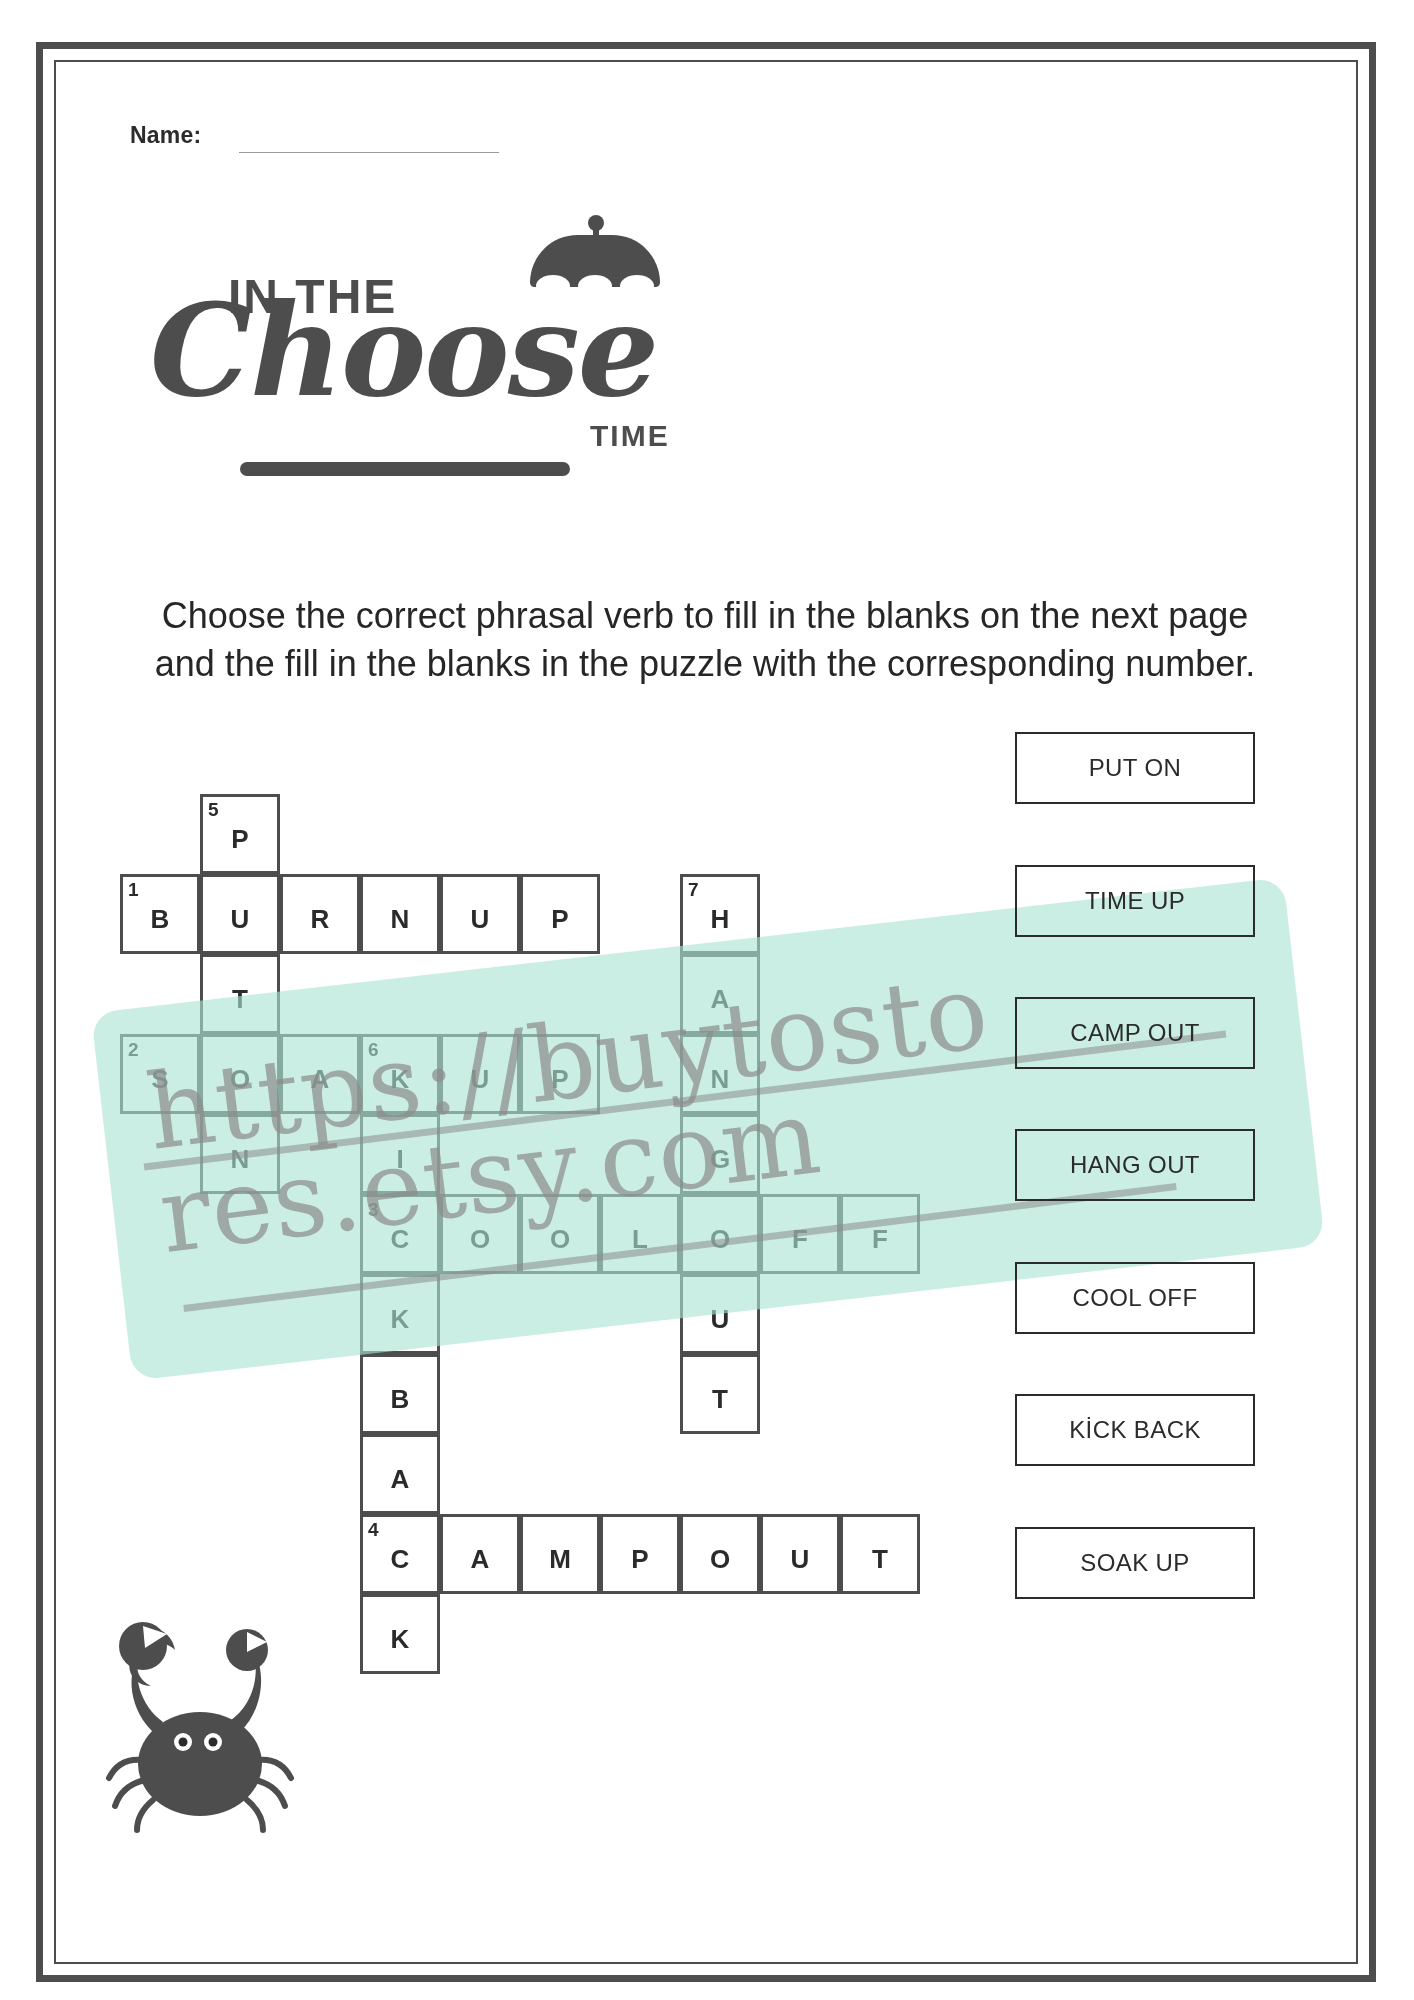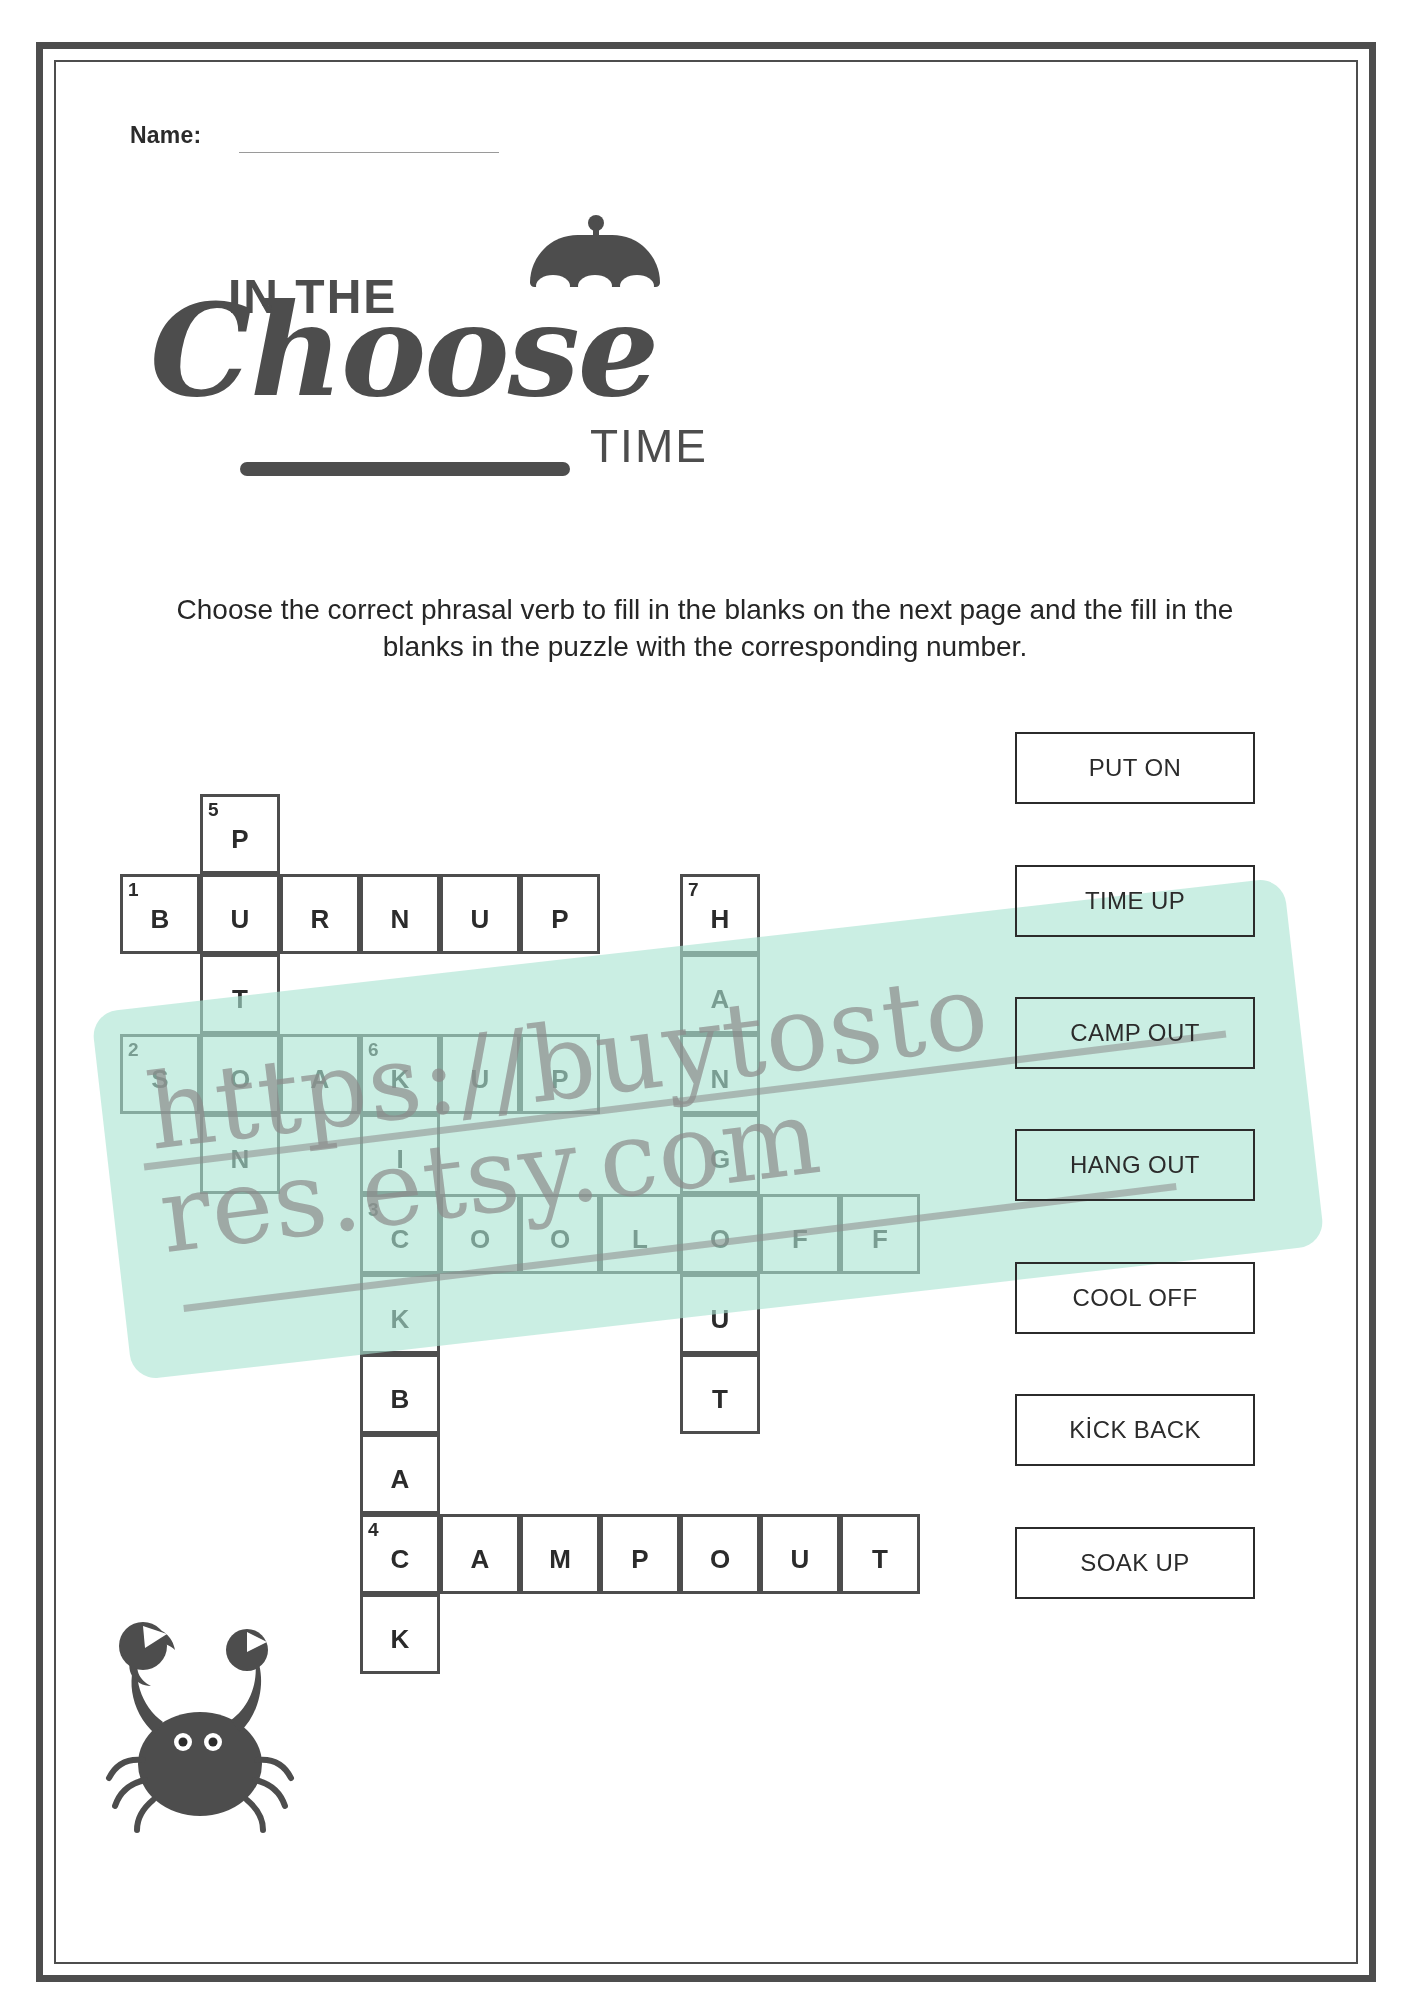--- a/index.html
+++ b/index.html
@@ -99,22 +99,22 @@
     font-size: 128px;
     font-family: "DejaVu Serif", serif;
     font-style: italic;
     font-weight: bold;
     letter-spacing: -2px;
     line-height: 1;
   }
   .logo-time {
     position: absolute;
     left: 480px; top: 205px;
-    font-size: 46px;
-    font-weight: normal;
+    font-size: 30px;
+    font-weight: bold;
     letter-spacing: 2px;
   }
   .logo-underline {
     position: absolute;
     left: 130px; top: 248px;
     width: 330px; height: 14px;
     background: #4d4d4d;
     border-radius: 8px;
   }
   .umbrella {
@@ -173,21 +173,21 @@
     width: 130px; height: 126px;
     color: #4d4d4d;
   }
 
   
   .instructions {
     position: absolute;
     left: 140px; top: 578px;
     width: 1130px;
     text-align: center;
-    font-size: 28px;
+    font-size: 36px;
     line-height: 1.32;
     color: #262626;
     font-family: "Liberation Sans", sans-serif;
   }
 
   
   .grid {
     position: absolute;
     left: 120px; top: 780px;
     width: 880px;

